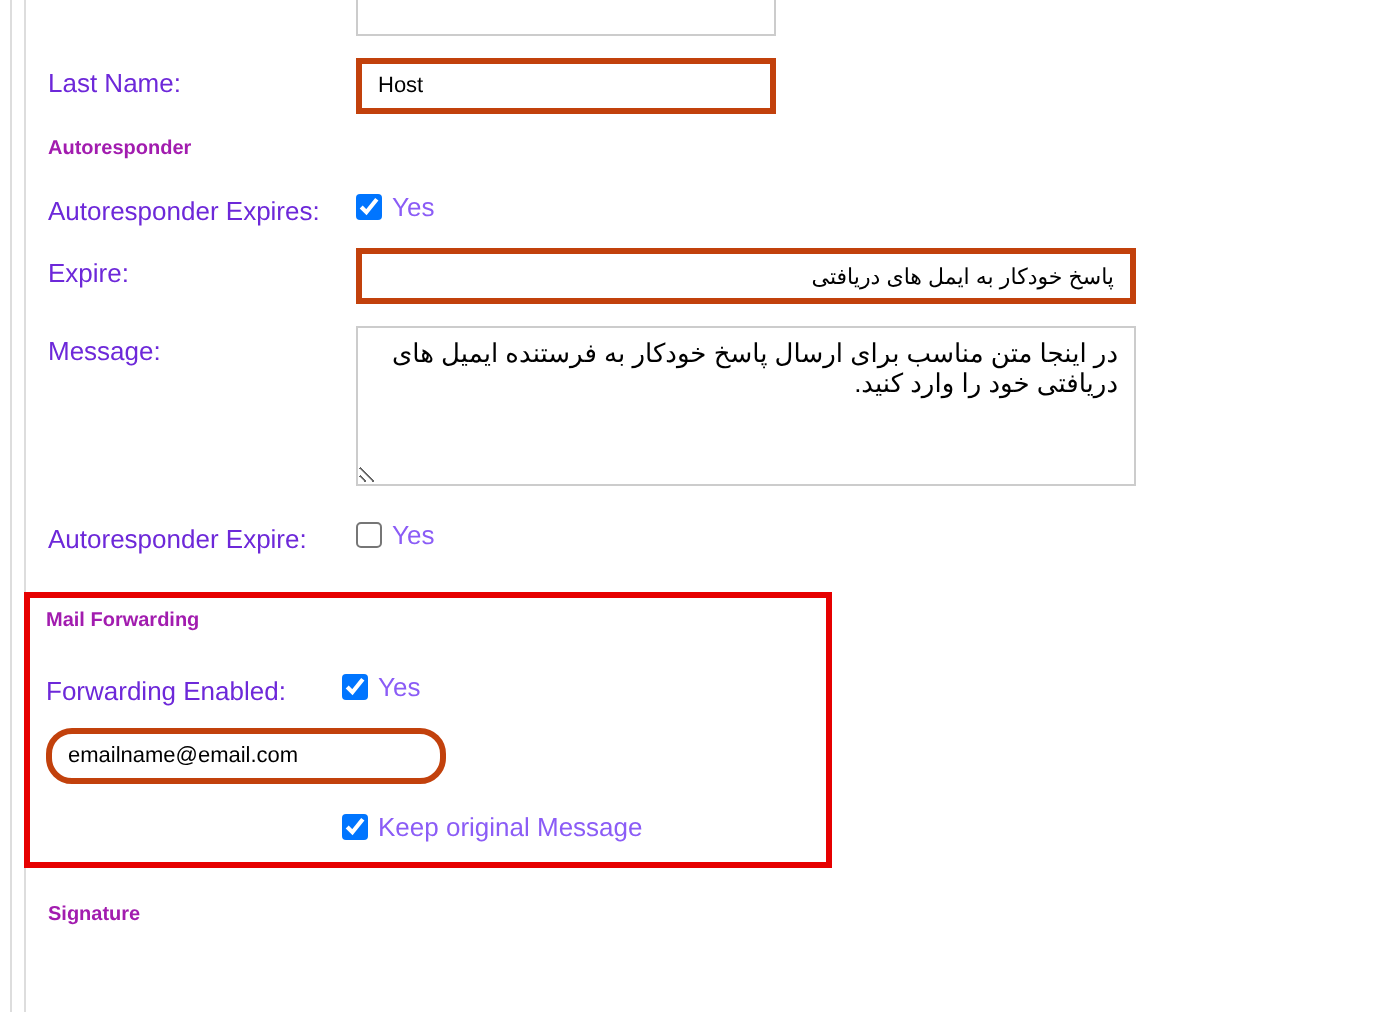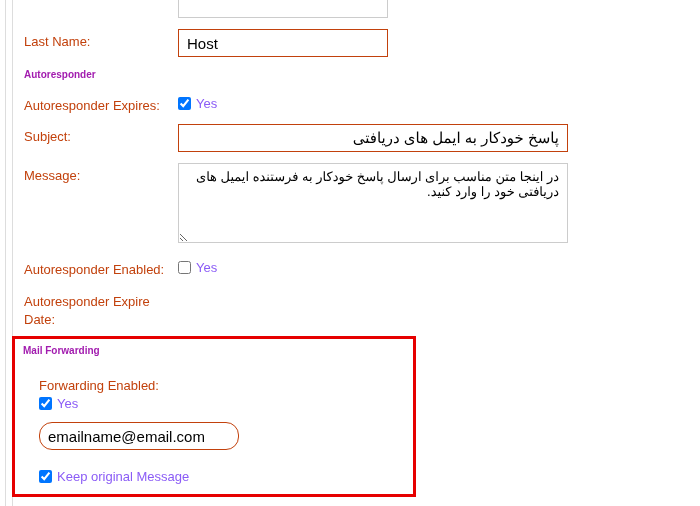--- a/index.html
+++ b/index.html
@@ -42,36 +42,36 @@
     .form-row {
       display: flex;
       align-items: flex-start;
       margin-bottom: 8px;
       padding-top: 3px;
     }
     .label-col {
       width: 154px;
       padding-top: 5px;
       font-size: 13px;
-      color: #c2410c;
+      color: #6d28d9;
       flex-shrink: 0;
     }
     .field-col {
       flex: 1;
     }
     .section-header {
       font-weight: bold;
       font-size: 10px;
       color: #a21caf;
       margin: 12px 0 10px 0;
     }
     input[type="text"] {
-      border: 1px solid #c2410c;
+      border: 3px solid #c2410c;
       padding: 5px 8px;
-      font-size: 15px;
+      font-size: 11px;
       font-family: inherit;
       width: 210px;
       height: 28px;
     }
     input.wide {
       width: 390px;
     }
     textarea {
       border: 1px solid #ccc;
       padding: 5px 8px;
@@ -108,22 +108,21 @@
       width: 404px;
       margin-top: 8px;
       margin-bottom: 3px;
     }
     .redbox .section-header {
       margin-top: 2px;
       margin-left: 8px;
       margin-bottom: 14px;
     }
     .redbox .form-row {
-      margin-left: 24px;
-      flex-direction: column;
+      margin-left: 8px;
     }
     .redbox .label-col {
       width: 148px;
     }
     .top-partial {
       height: 28px;
       border: 1px solid #ccc;
       width: 210px;
       margin-top: -10px;
       margin-bottom: 8px;
@@ -154,45 +153,44 @@
     <div class="label-col">Autoresponder Expires:</div>
     <div class="field-col">
       <div class="checkbox-wrap">
         <input type="checkbox" checked="" style="">
         <label>Yes</label>
       </div>
     </div>
   </div>
 
   <div class="form-row">
-    <div class="label-col">Subject:</div>
+    <div class="label-col">Expire:</div>
     <div class="field-col">
       <input type="text" class="wide rtl" value="پاسخ خودکار به ایمل های دریافتی" style="">
     </div>
   </div>
 
   <div class="form-row">
     <div class="label-col">Message:</div>
     <div class="field-col">
       <textarea style="">در اینجا متن مناسب برای ارسال پاسخ خودکار به فرستنده ایمیل های دریافتی خود را وارد کنید.</textarea>
     </div>
   </div>
 
   <div class="form-row">
-    <div class="label-col">Autoresponder Enabled:</div>
+    <div class="label-col">Autoresponder Expire:</div>
     <div class="field-col">
       <div class="checkbox-wrap">
         <input type="checkbox" style="">
         <label>Yes</label>
       </div>
     </div>
   </div>
 
   <div class="form-row">
-    <div class="label-col" style="line-height:1.35">Autoresponder Expire Date:</div>
   </div>
 
   <div class="redbox">
     <div class="section-header">Mail Forwarding</div>
 
     <div class="form-row">
       <div class="label-col">Forwarding Enabled:</div>
       <div class="field-col">
         <div class="checkbox-wrap">
           <input type="checkbox" checked="" style="">

